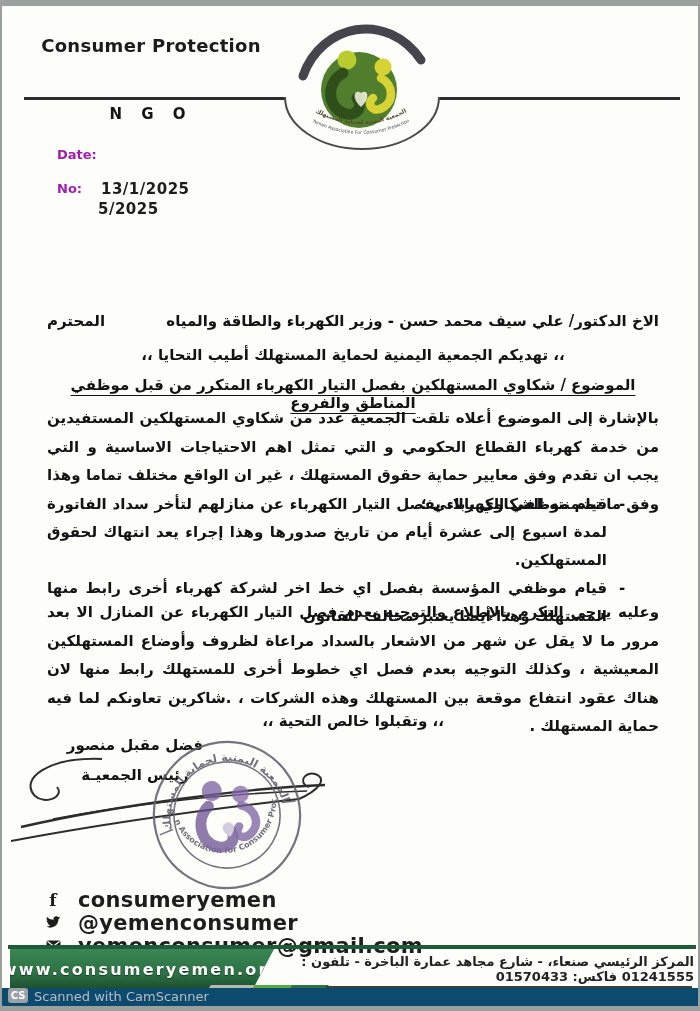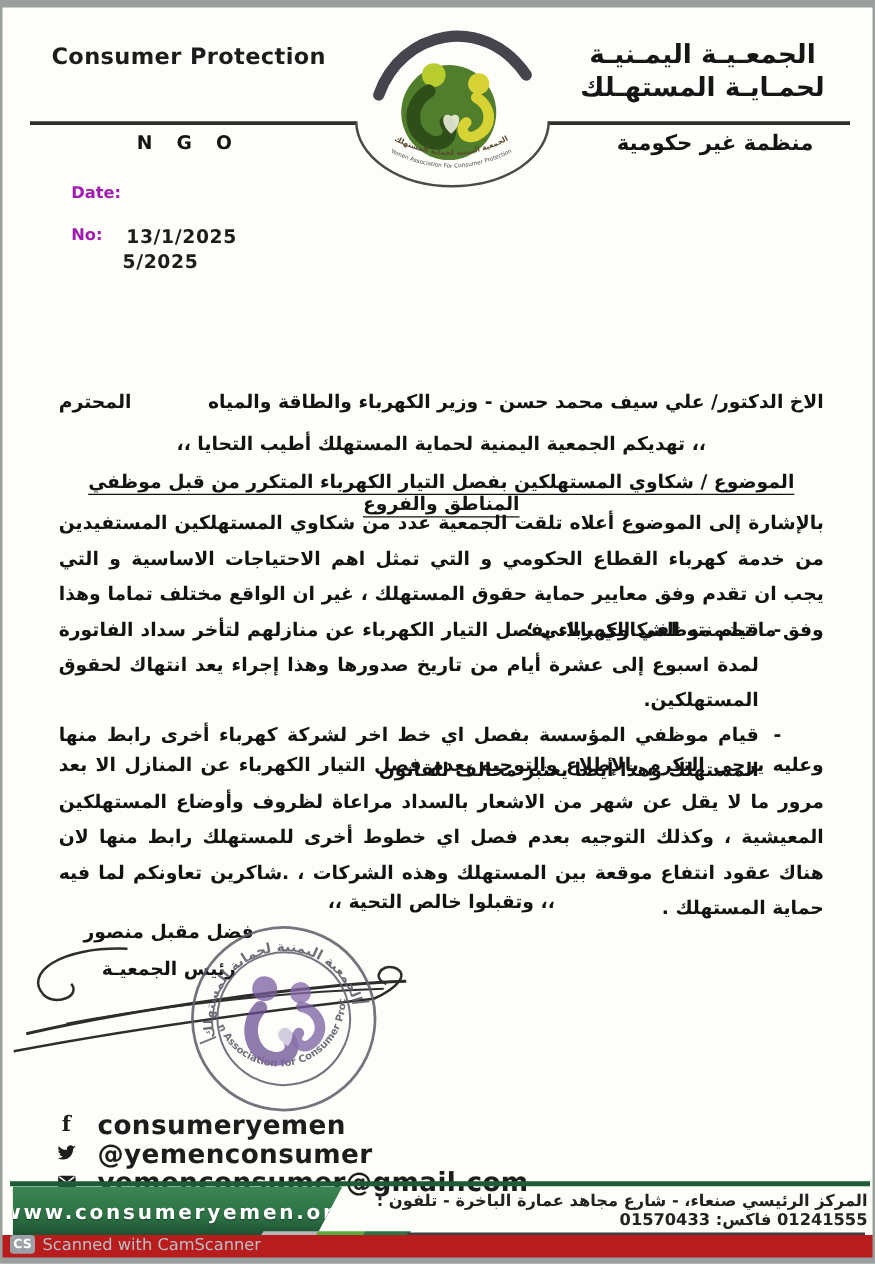--- a/index.html
+++ b/index.html
@@ -66,46 +66,41 @@
   }
   .banner span{color:#fff;font-size:16px;font-weight:bold;letter-spacing:2.2px;text-shadow:0 1px 1px #143823;}
   .address{left:240px;top:948px;width:452px;direction:rtl;text-align:right;font-size:13px;font-weight:bold;color:#222;}
   .stripe{height:9px;transform:skewX(-32deg);}
   .stripe-gray{left:206px;top:979px;width:44px;background:#b3b8b4;}
   .stripe-lgreen{left:250px;top:979px;width:37px;background:#57ab3c;}
   .stripe-dgreen{left:287px;top:979px;width:37px;background:#2c7344;}
   .stripe-thin-l{left:142px;top:982px;width:66px;height:2px;background:#c2c6c3;}
   .stripe-thin-r{left:324px;top:980px;width:366px;height:3px;background:#3c403d;}
   
-  .cs-strip{position:absolute;left:2px;right:2px;top:988px;height:18px;background:#b91c1c;}
+  .cs-strip{position:absolute;left:2px;right:2px;top:988px;height:18px;background:#0c4a6e;}
   .cs-badge{
     position:absolute;left:6px;top:0px;width:20px;height:15px;background:#9aa2a8;border-radius:3px;
     color:#fff;font-size:10px;font-weight:bold;display:flex;align-items:center;justify-content:center;
   }
   .cs-text{position:absolute;left:32px;top:1px;font-size:13px;color:#b9bec4;}
 </style>
 </head>
 <body>
 
 <div class="page">
 
   <div class="abs hdr-en">
     <div class="l2">Consumer Protection</div>
   </div>
 
-  <div class="abs hdr-ar">
-    <div class="l1">الجمعـيـة اليمـنيـة</div>
-    <div class="l2">لحمـايـة المستهـلك</div>
-  </div>
 
   <div class="abs rule rule-left"></div>
   <div class="abs rule rule-right"></div>
 
   <div class="abs ngo-en">N G O</div>
-  <div class="abs ngo-ar">منظمة غير حكومية</div>
 
   <svg class="abs logo-bubble" viewBox="0 0 160 56">
     <path d="M3 1 A 77 52 0 0 0 157 1" fill="#fdfdfa" stroke="#4a4a4a" stroke-width="2"></path>
   </svg>
 
   <svg class="abs logo-box" viewBox="0 0 134 138">
     <defs>
       <path id="logoArcAr" d="M 20 102 Q 66 126 112 102"></path>
       <path id="logoArcEn" d="M 14 110 Q 66 138 118 110"></path>
     </defs>

